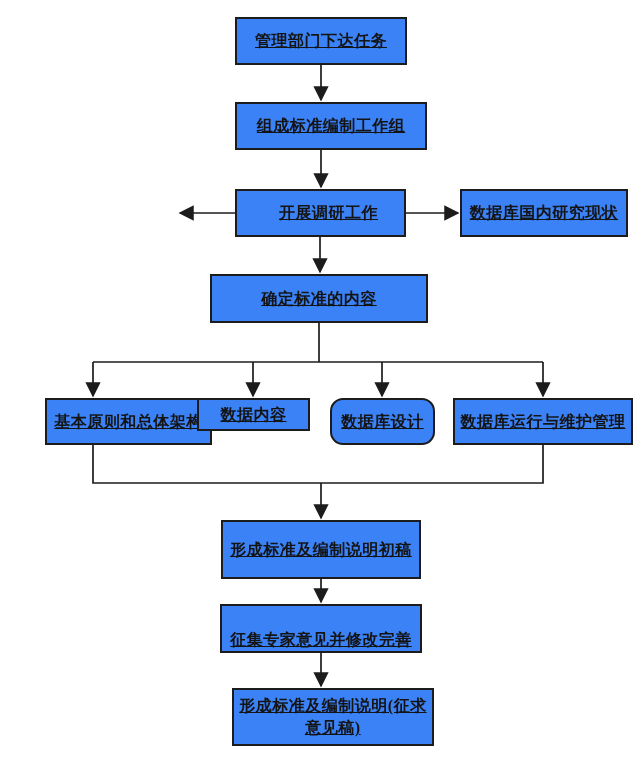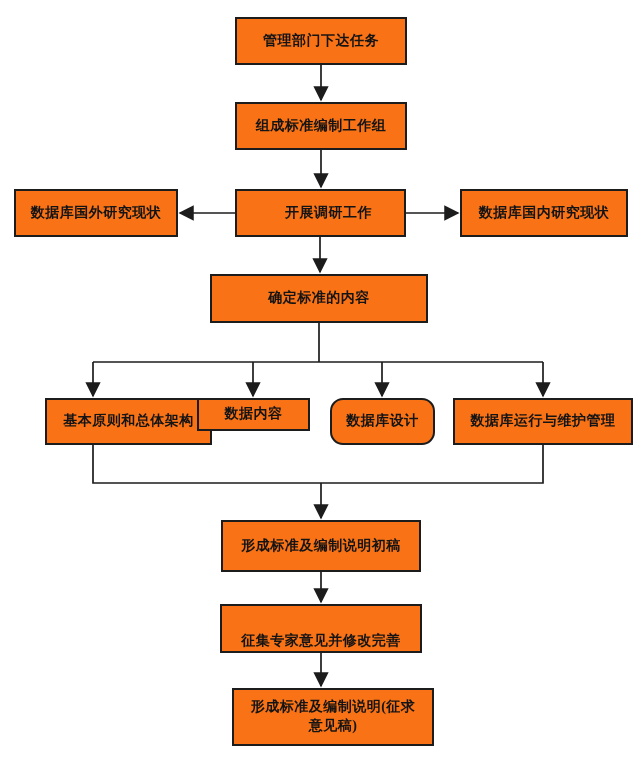--- a/index.html
+++ b/index.html
@@ -14,45 +14,46 @@
   .connectors {
     position: absolute;
     left: 0; top: 0;
     width: 640px; height: 763px;
     pointer-events: none;
   }
   .node {
     position: absolute;
     box-sizing: border-box;
     border: 2px solid #1c1c1c;
-    background: #f97316;
+    background: #3b82f6;
     display: flex;
     flex-direction: column;
     align-items: center;
     justify-content: center;
     text-align: center;
     font-weight: bold;
-    font-size: 14px;
+    font-size: 16px;
     line-height: 1.35;
     color: #141414;
     letter-spacing: 0.5px;
     white-space: nowrap;
+    text-decoration: underline;
   }
   
   .n-task      { left:235px; top:17px;  width:172px; height:48px; }
-  .n-group     { left:235px; top:102px; width:172px; height:48px; }
+  .n-group     { left:235px; top:102px; width:192px; height:48px; }
   .n-foreign   { left:14px;  top:189px; width:164px; height:48px; }
   .n-research  { left:235px; top:189px; width:171px; height:48px;padding-left:16px; }
   .n-domestic  { left:460px; top:189px; width:168px; height:48px; }
   .n-content   { left:210px; top:274px; width:218px; height:49px; }
   .n-b1        { left:10px;  top:398px; width:167px; height:47px;margin-left:35px; }
   .n-b2        { left:197px; top:398px; width:113px; height:33px; }
   .n-b3        { left:330px; top:398px; width:105px; height:47px;border-radius:13px; }
   .n-b4        { left:453px; top:398px; width:180px; height:47px; }
-  .n-draft     { left:221px; top:520px; width:200px; height:52px; }
+  .n-draft     { left:221px; top:520px; width:200px; height:59px; }
   .n-expert    { left:220px; top:604px; width:202px; height:49px;justify-content:flex-end; }
   .n-final     { left:220px; top:688px; width:202px; height:58px;margin-left:12px; }
 </style>
 </head>
 <body>
 
 <div class="canvas">
 
   <svg class="connectors" viewBox="0 0 640 763" xmlns="http://www.w3.org/2000/svg">
     <defs>
@@ -89,23 +90,20 @@
   </svg>
 
   <div class="node n-task">
     <span>管理部门下达任务</span>
   </div>
 
   <div class="node n-group">
     <span>组成标准编制工作组</span>
   </div>
 
-  <div class="node n-foreign">
-    <span>数据库国外研究现状</span>
-  </div>
 
   <div class="node n-research">
     <span>开展调研工作</span>
   </div>
 
   <div class="node n-content">
     <span>确定标准的内容</span>
   </div>
 
   <div class="node n-domestic">

